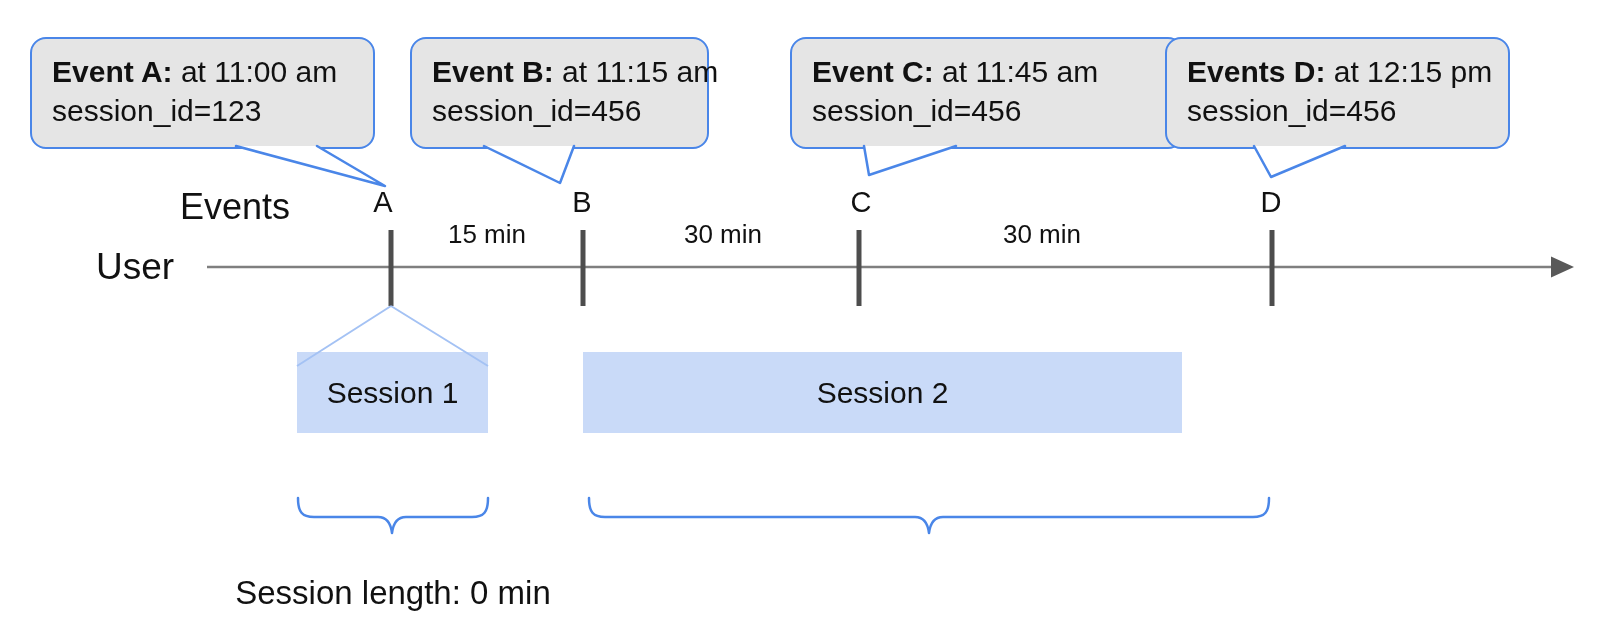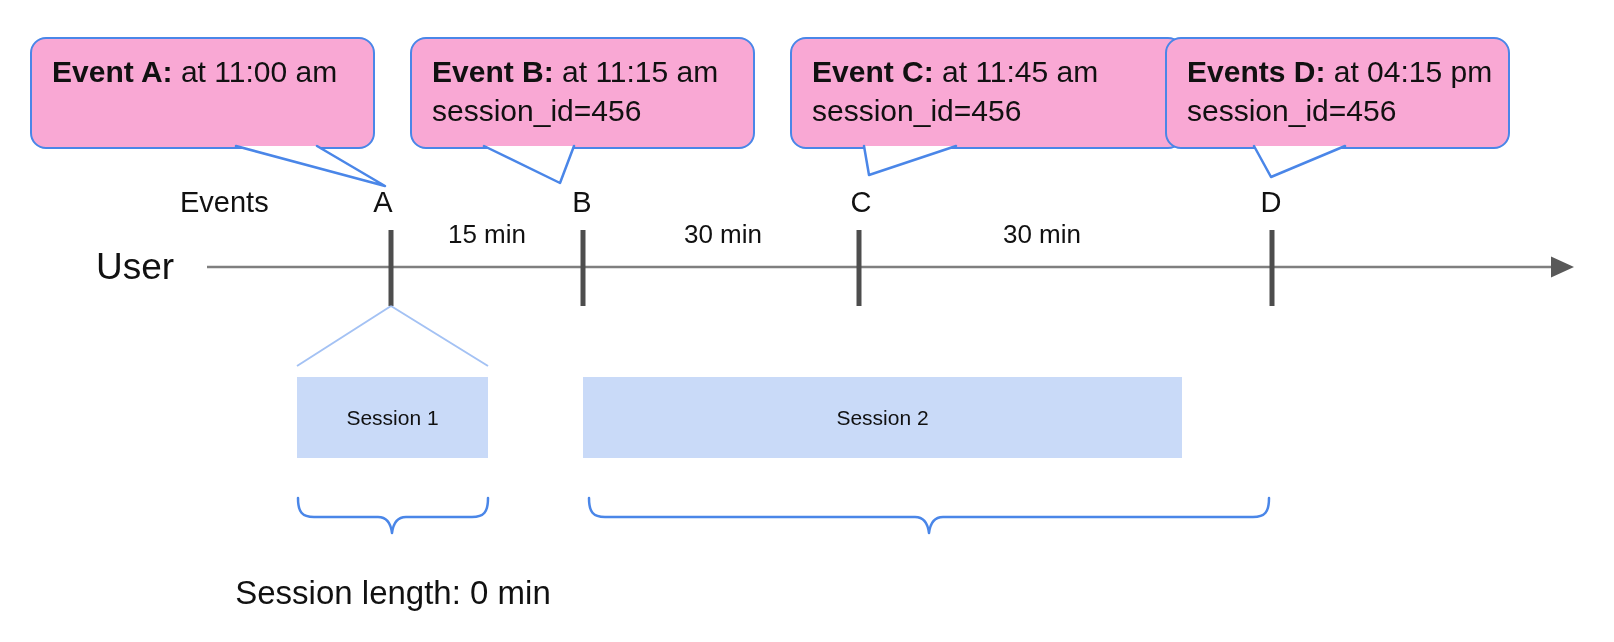--- a/index.html
+++ b/index.html
@@ -1,58 +1,59 @@
 <!DOCTYPE html>
 <html><head>
 <meta charset="utf-8">
 <style>
   html,body{margin:0;padding:0;background:#ffffff;}
   #stage{
     position:relative;width:1614px;height:642px;background:#ffffff;overflow:hidden;
     font-family:"Liberation Sans",sans-serif;color:var(--text,#111);
   }
   .bubble{
-    position:absolute;background:#f9a8d4;border:2.5px solid var(--bubble_border,#4a86e8);
+    position:absolute;background:#e5e5e5;border:2.5px solid var(--bubble_border,#4a86e8);
     border-radius:16px;box-sizing:border-box;padding:13px 20px;
     font-size:30px;line-height:39px;color:var(--text,#111);z-index:1;white-space:nowrap;
   }
   .bubble .bold{font-weight:700;}
   .lbl{position:absolute;color:var(--text,#111);white-space:nowrap;}
-  .events-label{left:180px;top:186px;font-size:29px;}
+  .events-label{left:180px;top:186px;font-size:36px;}
   .user-label{left:96px;top:246px;font-size:37px;}
   .event-letter{top:186px;width:60px;margin-left:-30px;text-align:center;font-size:29px;}
   .interval-label{top:219px;width:140px;margin-left:-70px;text-align:center;font-size:26px;}
   .session-box{
-    position:absolute;top:377px;height:81px;background:var(--session_fill,#c9daf8);
-    display:flex;align-items:center;justify-content:center;font-size:21px;z-index:1;
+    position:absolute;top:352px;height:81px;background:var(--session_fill,#c9daf8);
+    display:flex;align-items:center;justify-content:center;font-size:30px;z-index:1;
   }
   .length-label{top:574px;text-align:center;font-size:33px;}
   svg.overlay{position:absolute;left:0;top:0;z-index:5;pointer-events:none;}
 </style>
 </head>
 <body>
 
 <div id="stage" style="--bubble_border: #4a86e8; --tail: #4a86e8; --brace: #4a86e8; --funnel: #a4c2f4; --session_fill: #c9daf8; --timeline: #7f7f7f; --tick: #4d4d4d; --arrow: #595959; --text: #111111;">
 
   <div class="bubble" style="left:30px;top:37px;width:345px;height:112px;">
     <div><span class="bold">Event A:</span><span> at 11:00 am</span></div>
+    <div>session_id=123</div>
   </div>
 
-  <div class="bubble" style="left:410px;top:37px;width:345px;height:112px;">
+  <div class="bubble" style="left:410px;top:37px;width:299px;height:112px;">
     <div><span class="bold">Event B:</span><span> at 11:15 am</span></div>
     <div>session_id=456</div>
   </div>
 
   <div class="bubble" style="left:790px;top:37px;width:394px;height:112px;">
     <div><span class="bold">Event C:</span><span> at 11:45 am</span></div>
     <div>session_id=456</div>
   </div>
 
   <div class="bubble" style="left:1165px;top:37px;width:345px;height:112px;">
-    <div><span class="bold">Events D:</span><span> at 04:15 pm</span></div>
+    <div><span class="bold">Events D:</span><span> at 12:15 pm</span></div>
     <div>session_id=456</div>
   </div>
 
   <div class="lbl events-label">Events</div>
   <div class="lbl user-label">User</div>
 
   <div class="lbl event-letter" style="left:383px;">A</div>
   <div class="lbl event-letter" style="left:582px;">B</div>
   <div class="lbl event-letter" style="left:861px;">C</div>
   <div class="lbl event-letter" style="left:1271px;">D</div>

